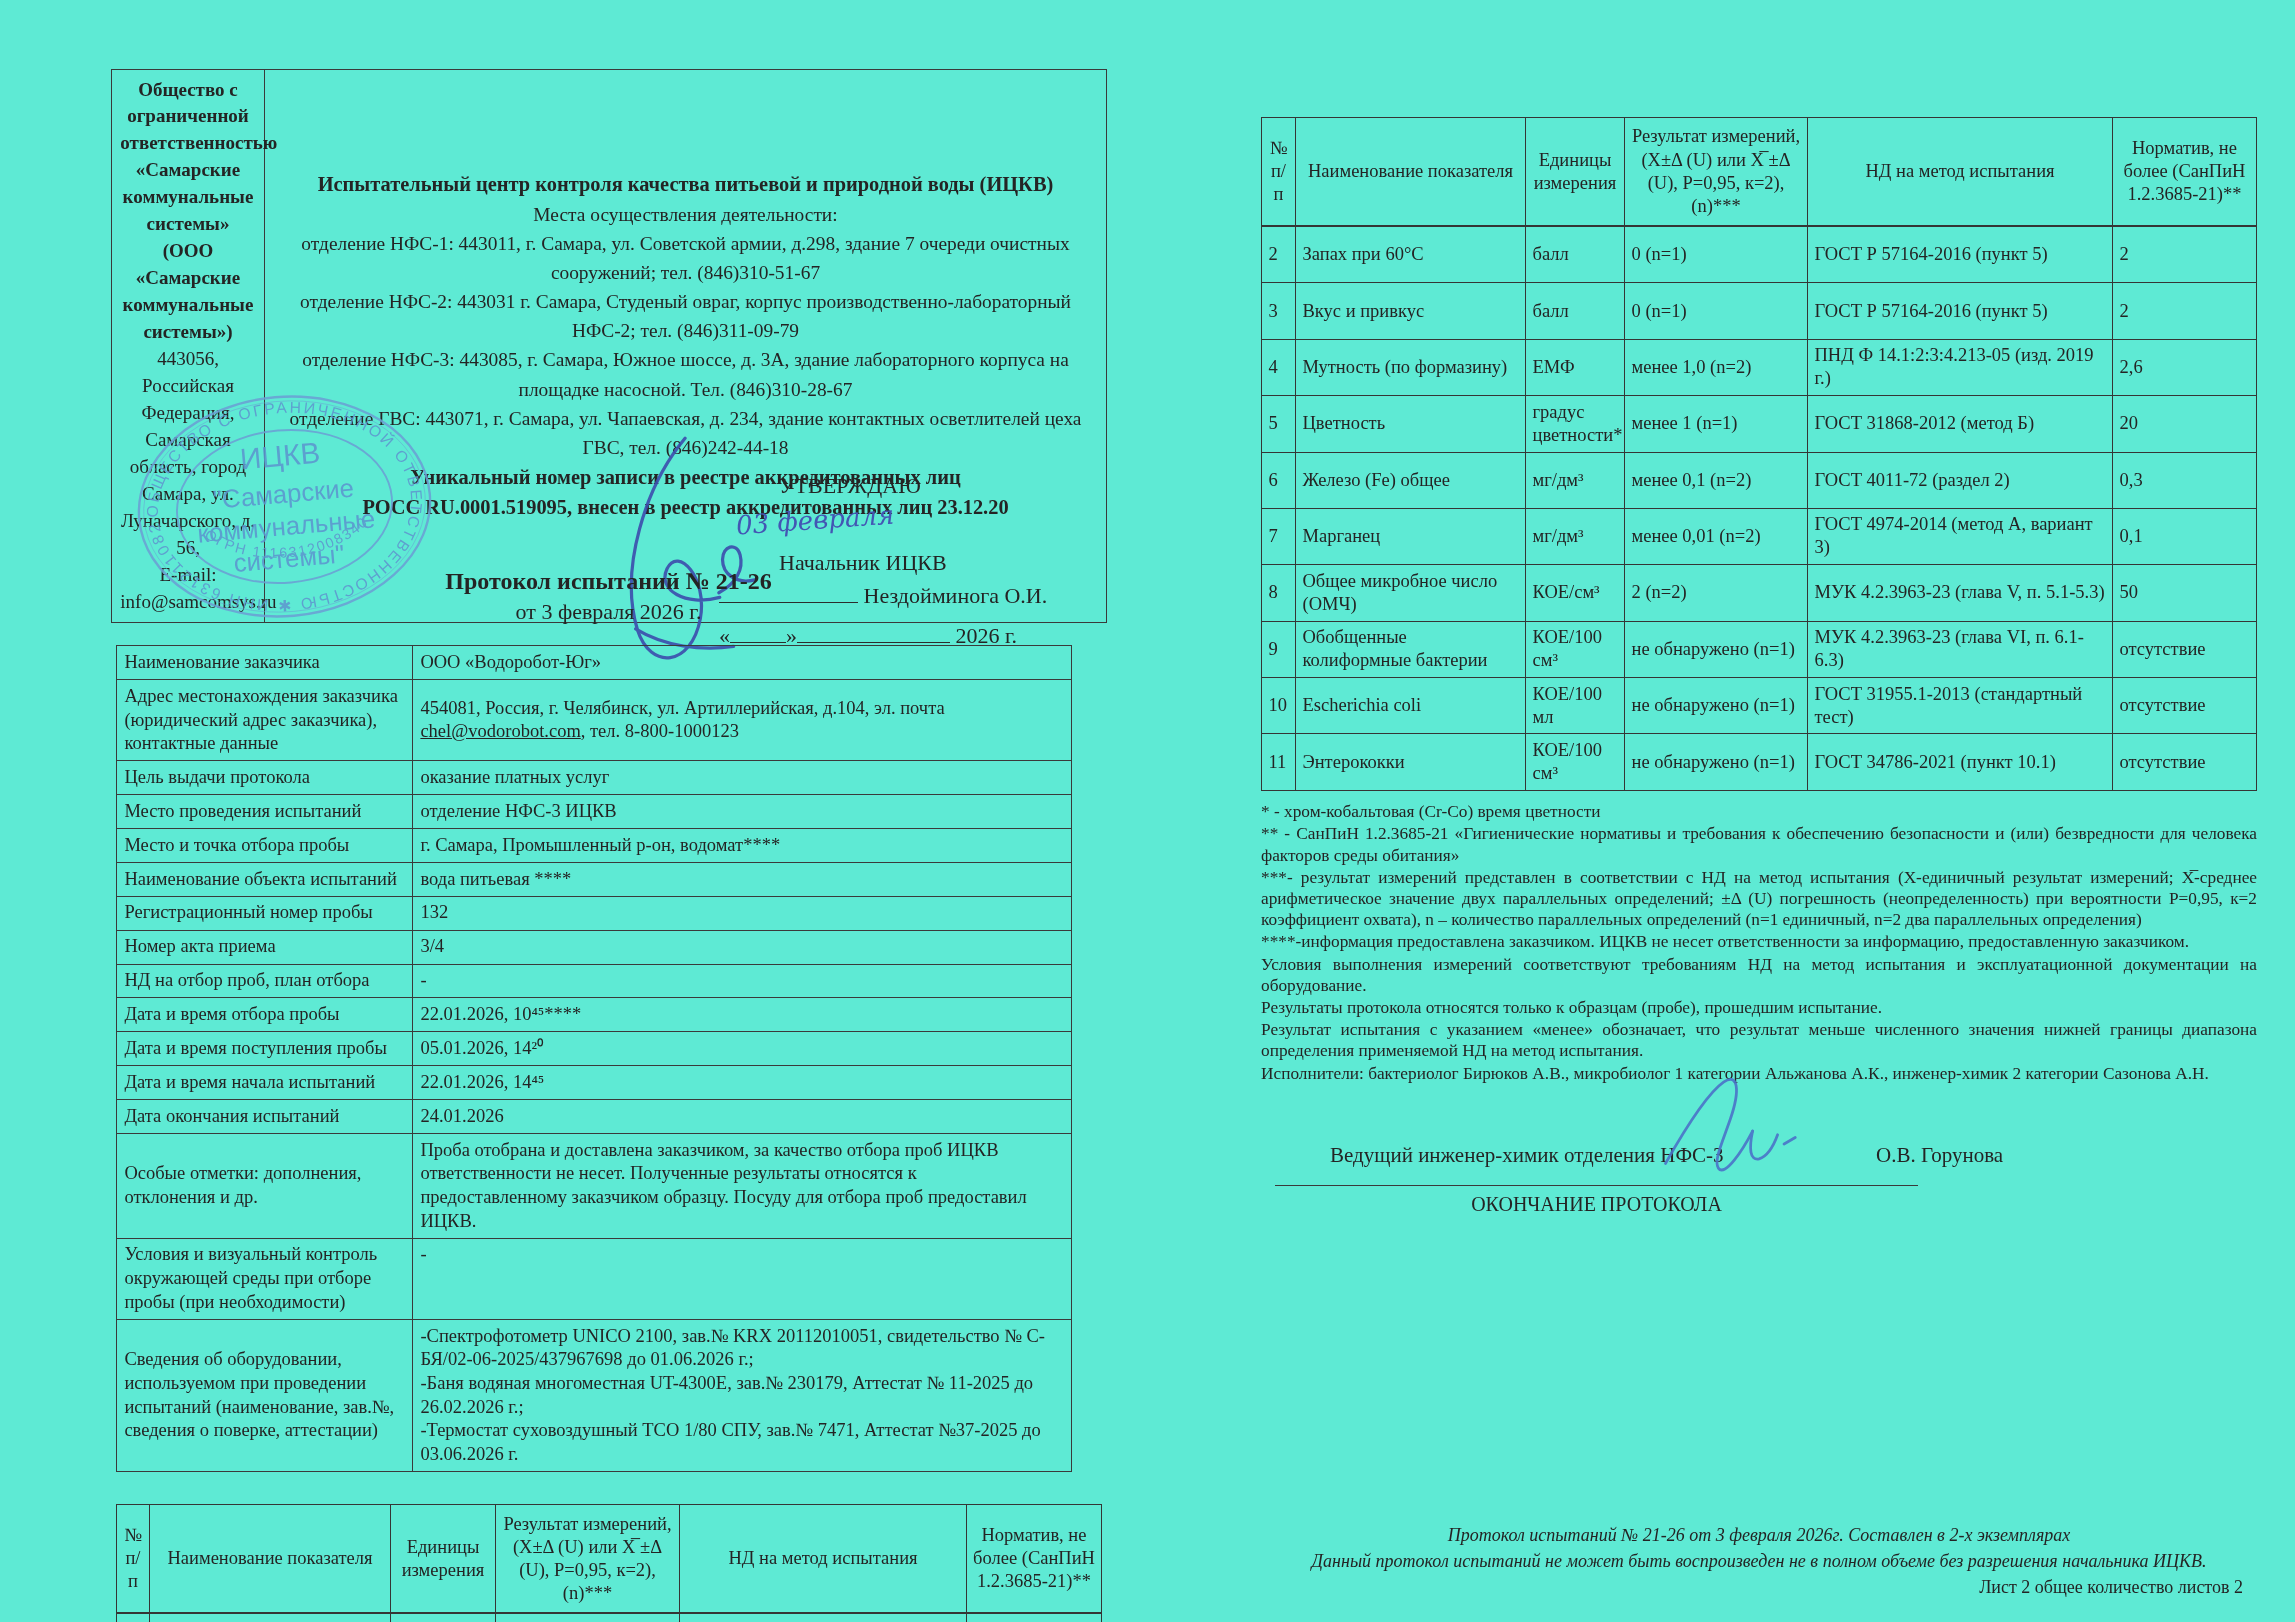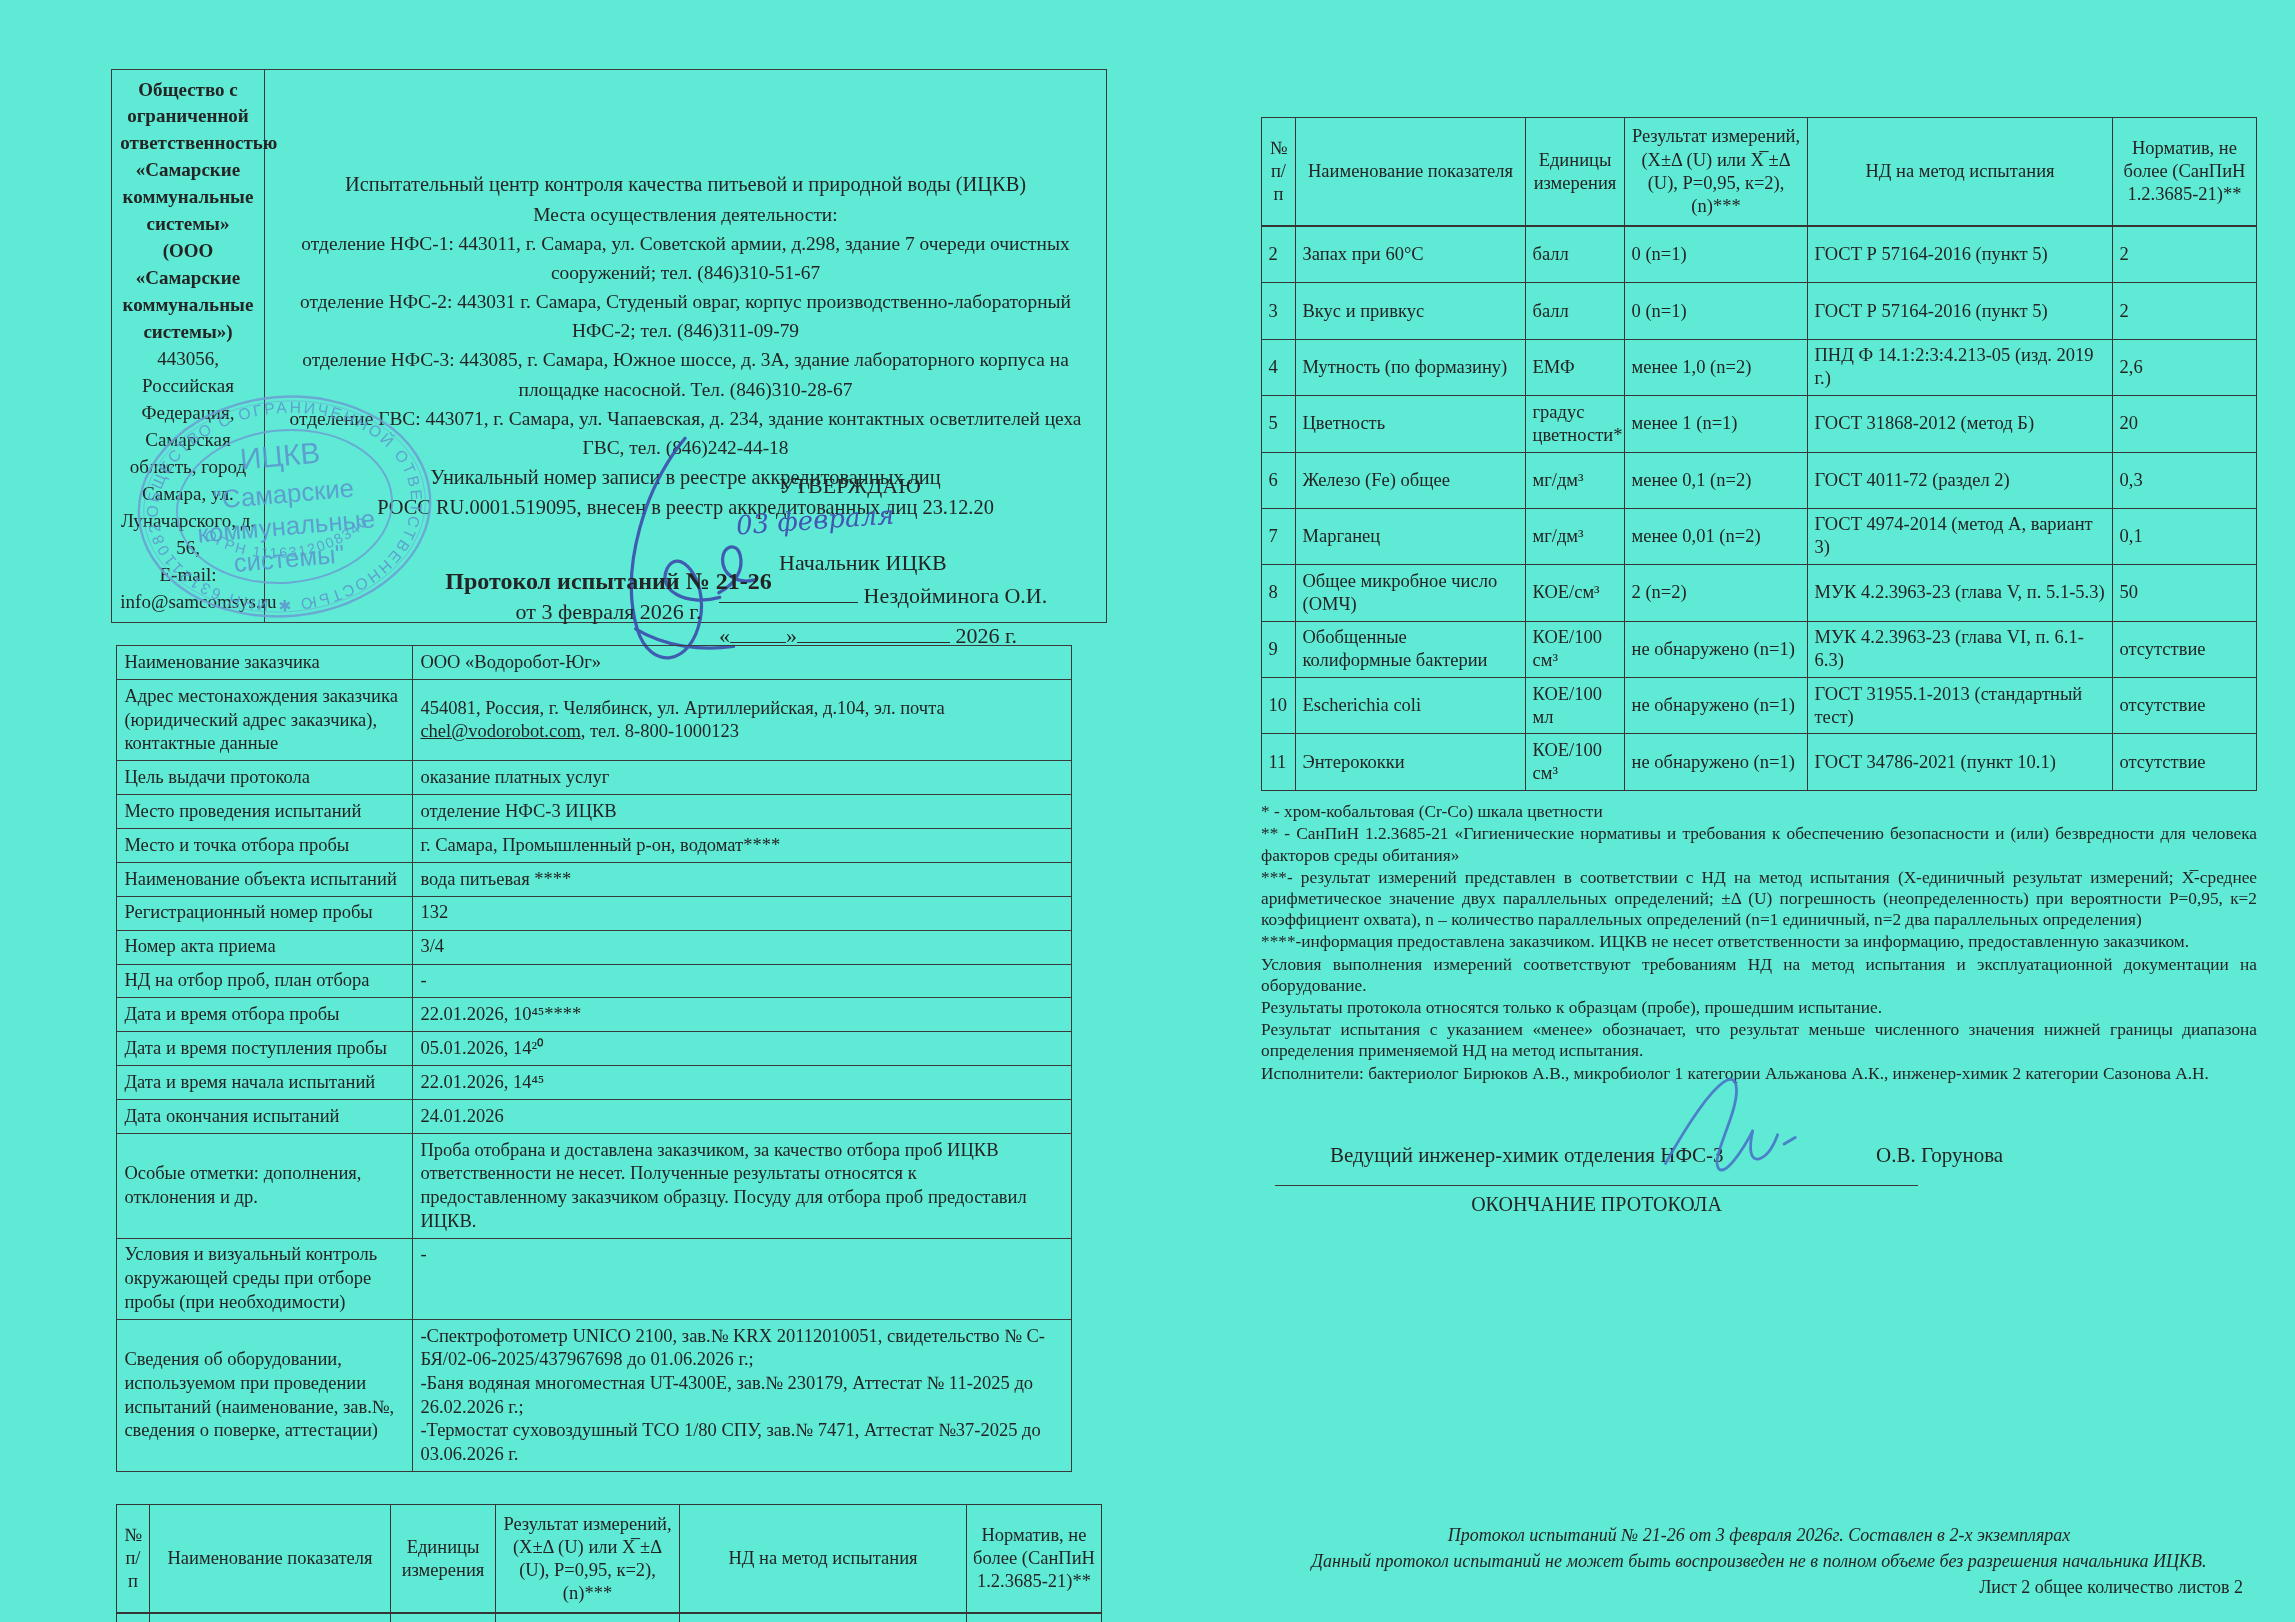--- a/index.html
+++ b/index.html
@@ -4,21 +4,21 @@
 <style>
   html,body{margin:0;padding:0;background:#e8e6e2;}
   .canvas{position:relative;width:2295px;height:1623px;background:#5eead4;overflow:hidden;
           font-family:"Liberation Serif",serif;color:#242424;}
   
   .org{position:absolute;left:111px;top:69px;width:995px;border-collapse:collapse;table-layout:fixed;}
   .org td{border:1.9px solid #3a3a3a;vertical-align:middle;padding:6.5px 8.3px;}
   .org-left{text-align:center;font-size:19px;line-height:1.42;}
   .org-left .b{font-weight:bold;}
   .org-right{text-align:center;font-size:19.4px;line-height:1.5;}
-  .org-right .b{font-weight:normal;font-size:20.4px;}
+  .org-right .b{font-weight:bold;font-size:20.4px;}
   
   .stamp{position:absolute;left:132px;top:391px;width:305px;height:231px;transform:rotate(-5deg);opacity:.88;}
   
   .approve{position:absolute;left:719px;top:425px;width:398px;font-size:22px;line-height:1.5;}
   .approve .ind{margin-left:60px;margin-top:44px;}
   .blank{display:inline-block;border-bottom:1.4px solid #2c2c2c;height:20.4px;vertical-align:baseline;}
   .sig1{position:absolute;left:581px;top:430px;width:259px;height:259px;pointer-events:none;}
   .hand-date{position:absolute;left:736px;top:505px;font-size:26px;color:#4356b4;
              font-style:italic;transform:rotate(-4deg);font-family:"DejaVu Serif",serif;}
   
@@ -339,21 +339,21 @@
         <td>Энтерококки</td>
         <td>КОЕ/100 см³</td>
         <td>не обнаружено (n=1)</td>
         <td>ГОСТ 34786-2021 (пункт 10.1)</td>
         <td>отсутствие</td>
       </tr>
     </tbody>
       </table>
 
     <div class="fnotes">
-      <p>* - хром-кобальтовая (Cr-Co) шкала цветности</p>
+      <p>* - хром-кобальтовая (Cr-Co) время цветности</p>
       <p>** - СанПиН 1.2.3685-21 «Гигиенические нормативы и требования к обеспечению безопасности и (или) безвредности для человека факторов среды обитания»</p>
       <p>***- результат измерений представлен в соответствии с НД на метод испытания (Х-единичный результат измерений; Х̅-среднее арифметическое значение двух параллельных определений; ±Δ (U) погрешность (неопределенность) при вероятности Р=0,95, к=2 коэффициент охвата), n – количество параллельных определений (n=1 единичный, n=2 два параллельных определения)</p>
       <p>****-информация предоставлена заказчиком. ИЦКВ не несет ответственности за информацию, предоставленную заказчиком.</p>
       <p>Условия выполнения измерений соответствуют требованиям НД на метод испытания и эксплуатационной документации на оборудование.</p>
       <p>Результаты протокола относятся только к образцам (пробе), прошедшим испытание.</p>
       <p>Результат испытания с указанием «менее» обозначает, что результат меньше численного значения нижней границы диапазона определения применяемой НД на метод испытания.</p>
       <p>Исполнители: бактериолог Бирюков А.В., микробиолог 1 категории Альжанова А.К., инженер-химик 2 категории Сазонова А.Н.</p>
     </div>
 
     <div class="signoff">

